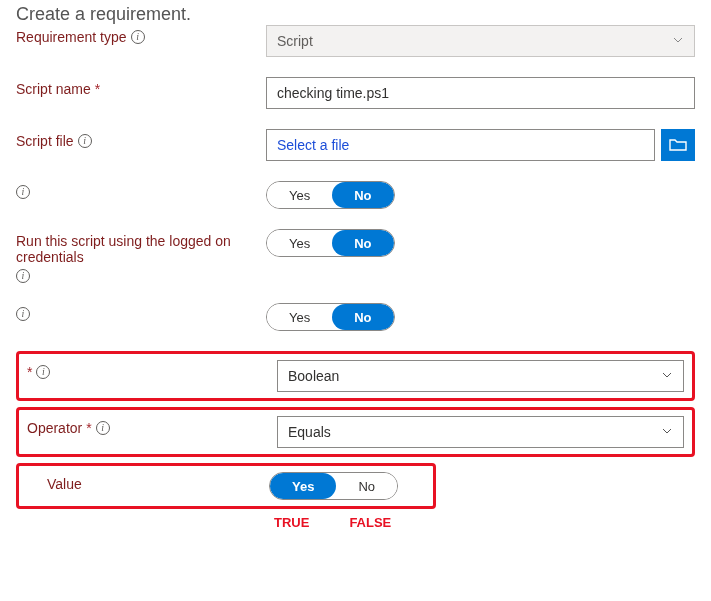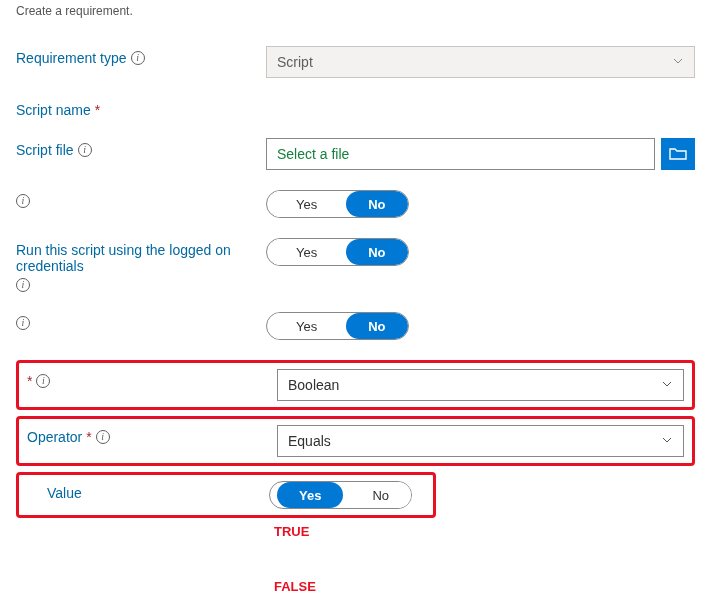--- a/index.html
+++ b/index.html
@@ -1,36 +1,36 @@
 <!DOCTYPE html>
 <html><head>
   <meta charset="utf-8">
   <style>
     * { box-sizing: border-box; margin: 0; padding: 0; }
     body { font-family: "Segoe UI", sans-serif; font-size: 14px; color: #323130; width: 711px; background: #fff; padding: 4px 16px 16px 16px; }
-    .title { color: #555; margin-bottom: 28px; font-size: 12px; }
+    .title { color: #555; margin-bottom: 0; font-size: 18px; }
     .row { display: flex; align-items: flex-start; margin-bottom: 20px; }
     .label-col { width: 250px; padding-top: 4px; display: flex; flex-wrap: wrap; align-items: center; gap: 4px; }
-    .label-col .lbl { color: #0369a1; }
+    .label-col .lbl { color: #7f1d1d; }
     .req { color: #a4262c; }
     .info-icon { display: inline-flex; align-items: center; justify-content: center; width: 14px; height: 14px; border: 1px solid #605e5c; border-radius: 50%; font-size: 10px; color: #605e5c; line-height: 1; font-style: italic; font-family: Georgia, serif; }
     .control-col { flex: 1; display: flex; align-items: flex-end; gap: 6px; }
     .select, .input { width: 100%; height: 32px; border: 1px solid #8a8886; padding: 0 10px; font-size: 14px; background: #fff; display: flex; align-items: center; justify-content: space-between; }
     .select.disabled { background: #f3f2f1; color: #605e5c; border-color: #c8c6c4; }
     .select .chev { color: #605e5c; }
-    .input.placeholder { color: #15803d; }
+    .input.placeholder { color: #1d4ed8; }
     .folder-btn { width: 34px; height: 32px; background: #0078d4; display: flex; align-items: center; justify-content: center; flex-shrink: 0; }
     .folder-btn svg { stroke: #fff; fill: none; }
     .toggle { display: inline-flex; border: 1px solid #8a8886; border-radius: 16px; overflow: hidden; height: 28px; }
-    .toggle-opt { padding: 0 22px; display: flex; align-items: center; justify-content: center; font-size: 13px; background: #fff; color: #323130; min-width: 60px; margin-left: 7px; }
+    .toggle-opt { padding: 0 22px; display: flex; align-items: center; justify-content: center; font-size: 13px; background: #fff; color: #323130; min-width: 60px; }
     .toggle-opt.active { background: #0078d4; color: #fff; font-weight: 600; border-radius: 16px; }
     .redbox { border: 3px solid #e81123; border-radius: 4px; padding: 6px 8px; margin-bottom: 6px; }
     .redbox .row { margin-bottom: 0; }
     .redbox-value { width: 420px; padding-left: 28px; }
-    .annot-row { display: flex; margin-left: 258px; gap: 40px; flex-direction: column; }
+    .annot-row { display: flex; margin-left: 258px; gap: 40px; }
     .annot { color: #e81123; font-weight: 600; font-size: 13px; }
   </style>
 </head>
 <body>
 
 <div class="title">Create a requirement.</div>
 
 <div class="row">
   <div class="label-col">
     <span class="lbl">Requirement type</span>
@@ -45,20 +45,25 @@
           </svg>
       </span>
     </div>
   </div>
 </div>
 
 <div class="row">
   <div class="label-col">
     <span class="lbl">Script name</span>
     <span class="req">*</span>
+  </div>
+  <div class="control-col">
+    <div class="input">
+      <span>checking time.ps1</span>
+    </div>
   </div>
 </div>
 
 <div class="row">
   <div class="label-col">
     <span class="lbl">Script file</span>
     <span class="info-icon">i</span>
   </div>
   <div class="control-col">
     <div class="input placeholder">

